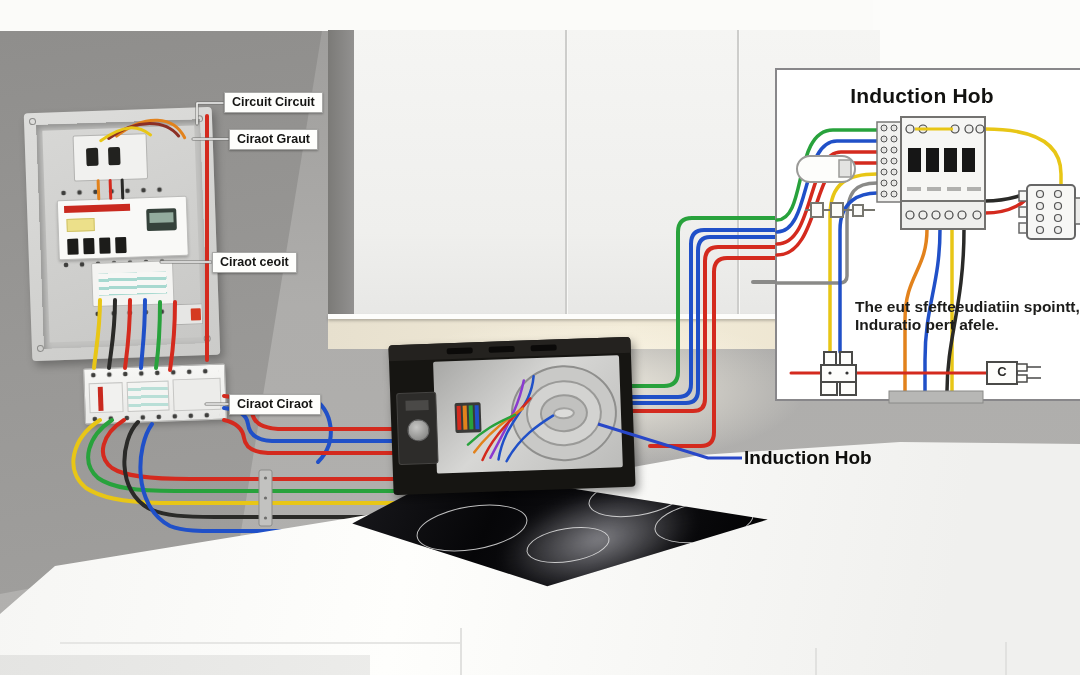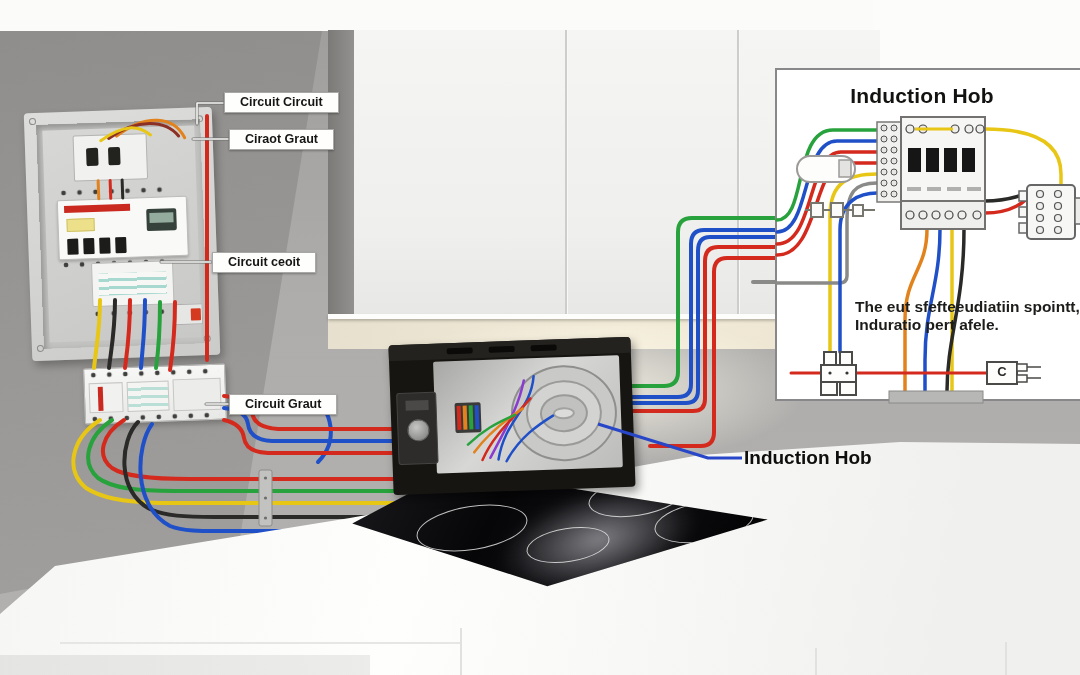--- a/index.html
+++ b/index.html
@@ -92,21 +92,21 @@
     background-size:12px 6px;background-repeat:repeat-x;}
 
   
   .inset{left:775px;top:68px;width:306px;height:333px;background:#ffffff;border:2px solid #88878a;border-right:0;z-index:70;}
   .inset-title{left:10px;top:14px;width:270px;text-align:center;font-size:21px;font-weight:700;color:#121210;letter-spacing:.2px;}
   .inset-caption{left:78px;top:228px;width:228px;font-size:15.5px;font-weight:700;line-height:1.14;color:#1c1c1a;}
   .plug-letter{left:213px;top:294px;width:24px;text-align:center;font-size:13px;font-weight:700;color:#2a2a28;}
 
   
   .lbl{background:#fefefc;border:1px solid #a8a8a6;box-shadow:0 1px 2px rgba(0,0,0,.3);
-    font-size:12.5px;font-weight:700;color:#151513;padding:2px 15px 3px;white-space:nowrap;z-index:85;}
+    font-size:12.5px;font-weight:700;color:#151513;padding:2px 7px 3px;white-space:nowrap;z-index:85;}
   .hob-callout{left:744px;top:447px;font-size:19px;font-weight:700;color:#0e0e0c;z-index:85;}
 
   svg{overflow:visible;}
   .svg-wires{left:0;top:0;z-index:30;}
   .svg-top{left:0;top:0;z-index:80;}
 </style>
 </head>
 <body>
 
 <div id="scene">
@@ -401,17 +401,17 @@
       <polyline points="223,103 197,103 197,124"></polyline>
       <polyline points="228,139 193,139"></polyline>
       <polyline points="211,262 161,262"></polyline>
       <polyline points="228,404 206,404"></polyline>
     </g>
     <polyline points="598,424 708,458 742,458" fill="none" stroke="#2847c8" stroke-width="3" stroke-linejoin="round"></polyline>
   </svg>
 
   <div class="lbl" style="left:224px;top:92px;">Circuit Circuit</div>
   <div class="lbl" style="left:229px;top:129px;">Ciraot Graut</div>
-  <div class="lbl" style="left:212px;top:252px;">Circuit ceoit</div>
-  <div class="lbl" style="left:229px;top:394px;">Circuit Graut</div>
+  <div class="lbl" style="left:212px;top:252px;">Ciraot ceoit</div>
+  <div class="lbl" style="left:229px;top:394px;">Ciraot Ciraot</div>
   <div class="hob-callout">Induction Hob</div>
 
 </div>
 
 </body></html>

